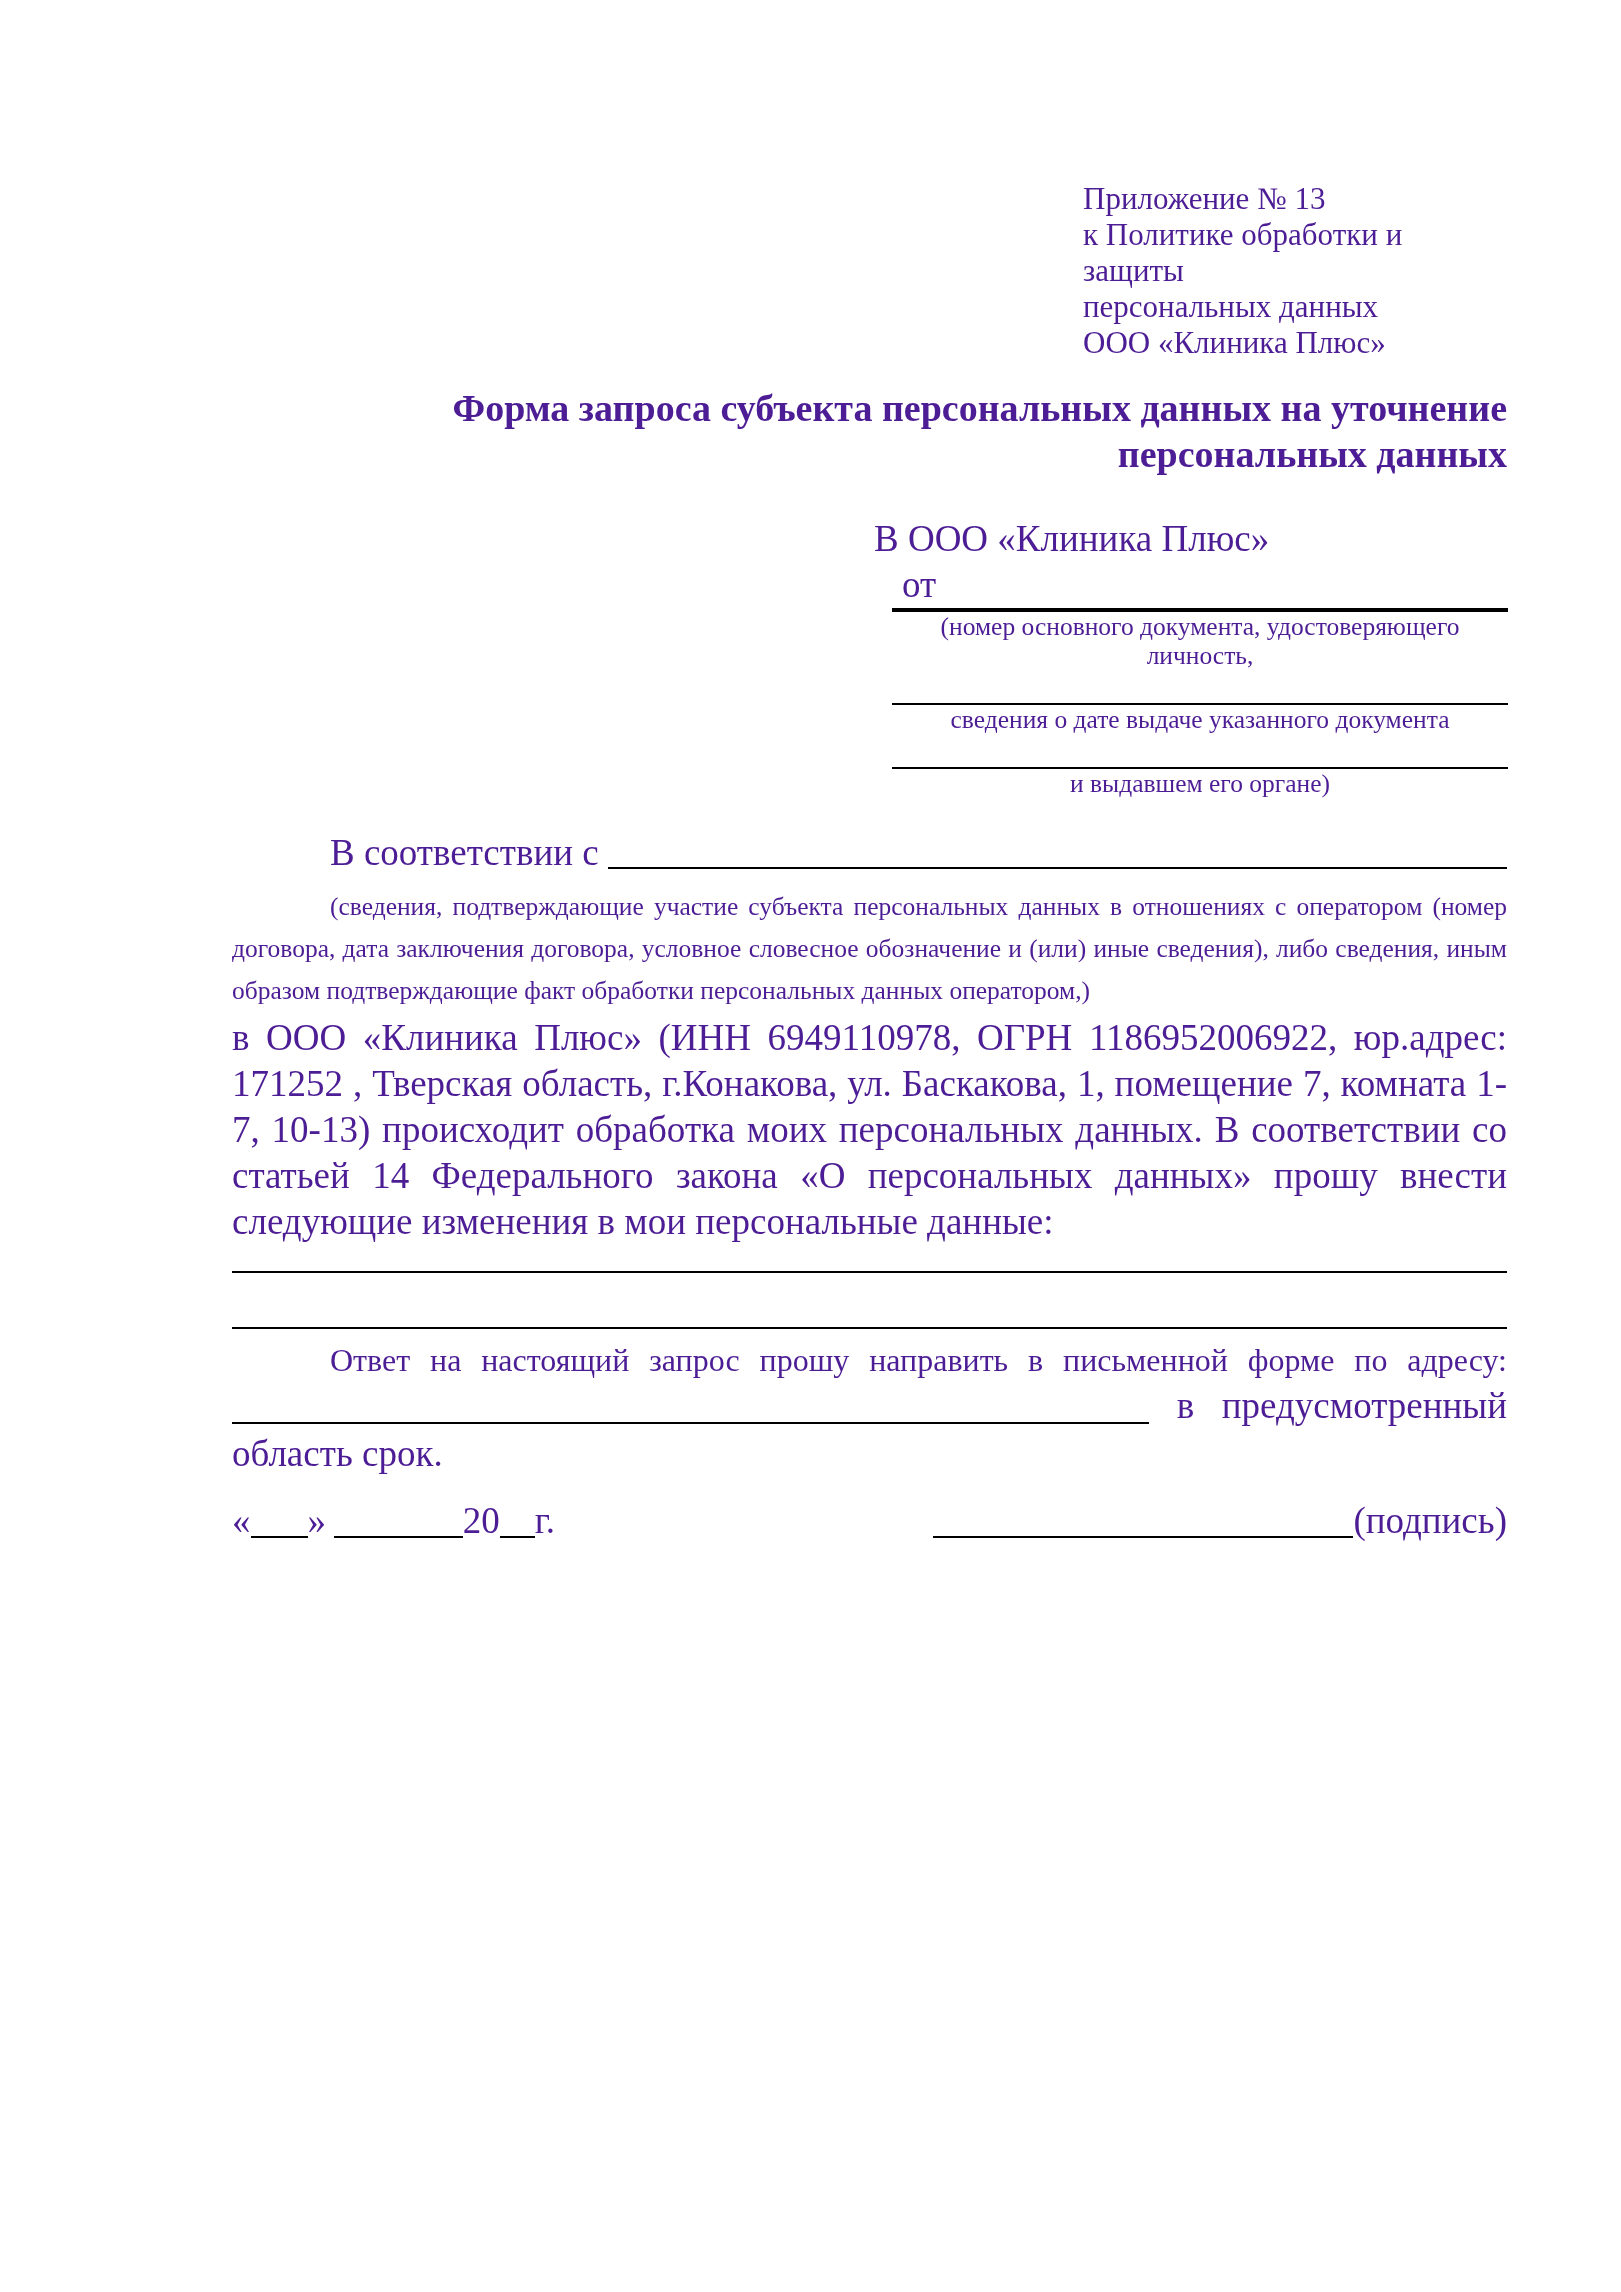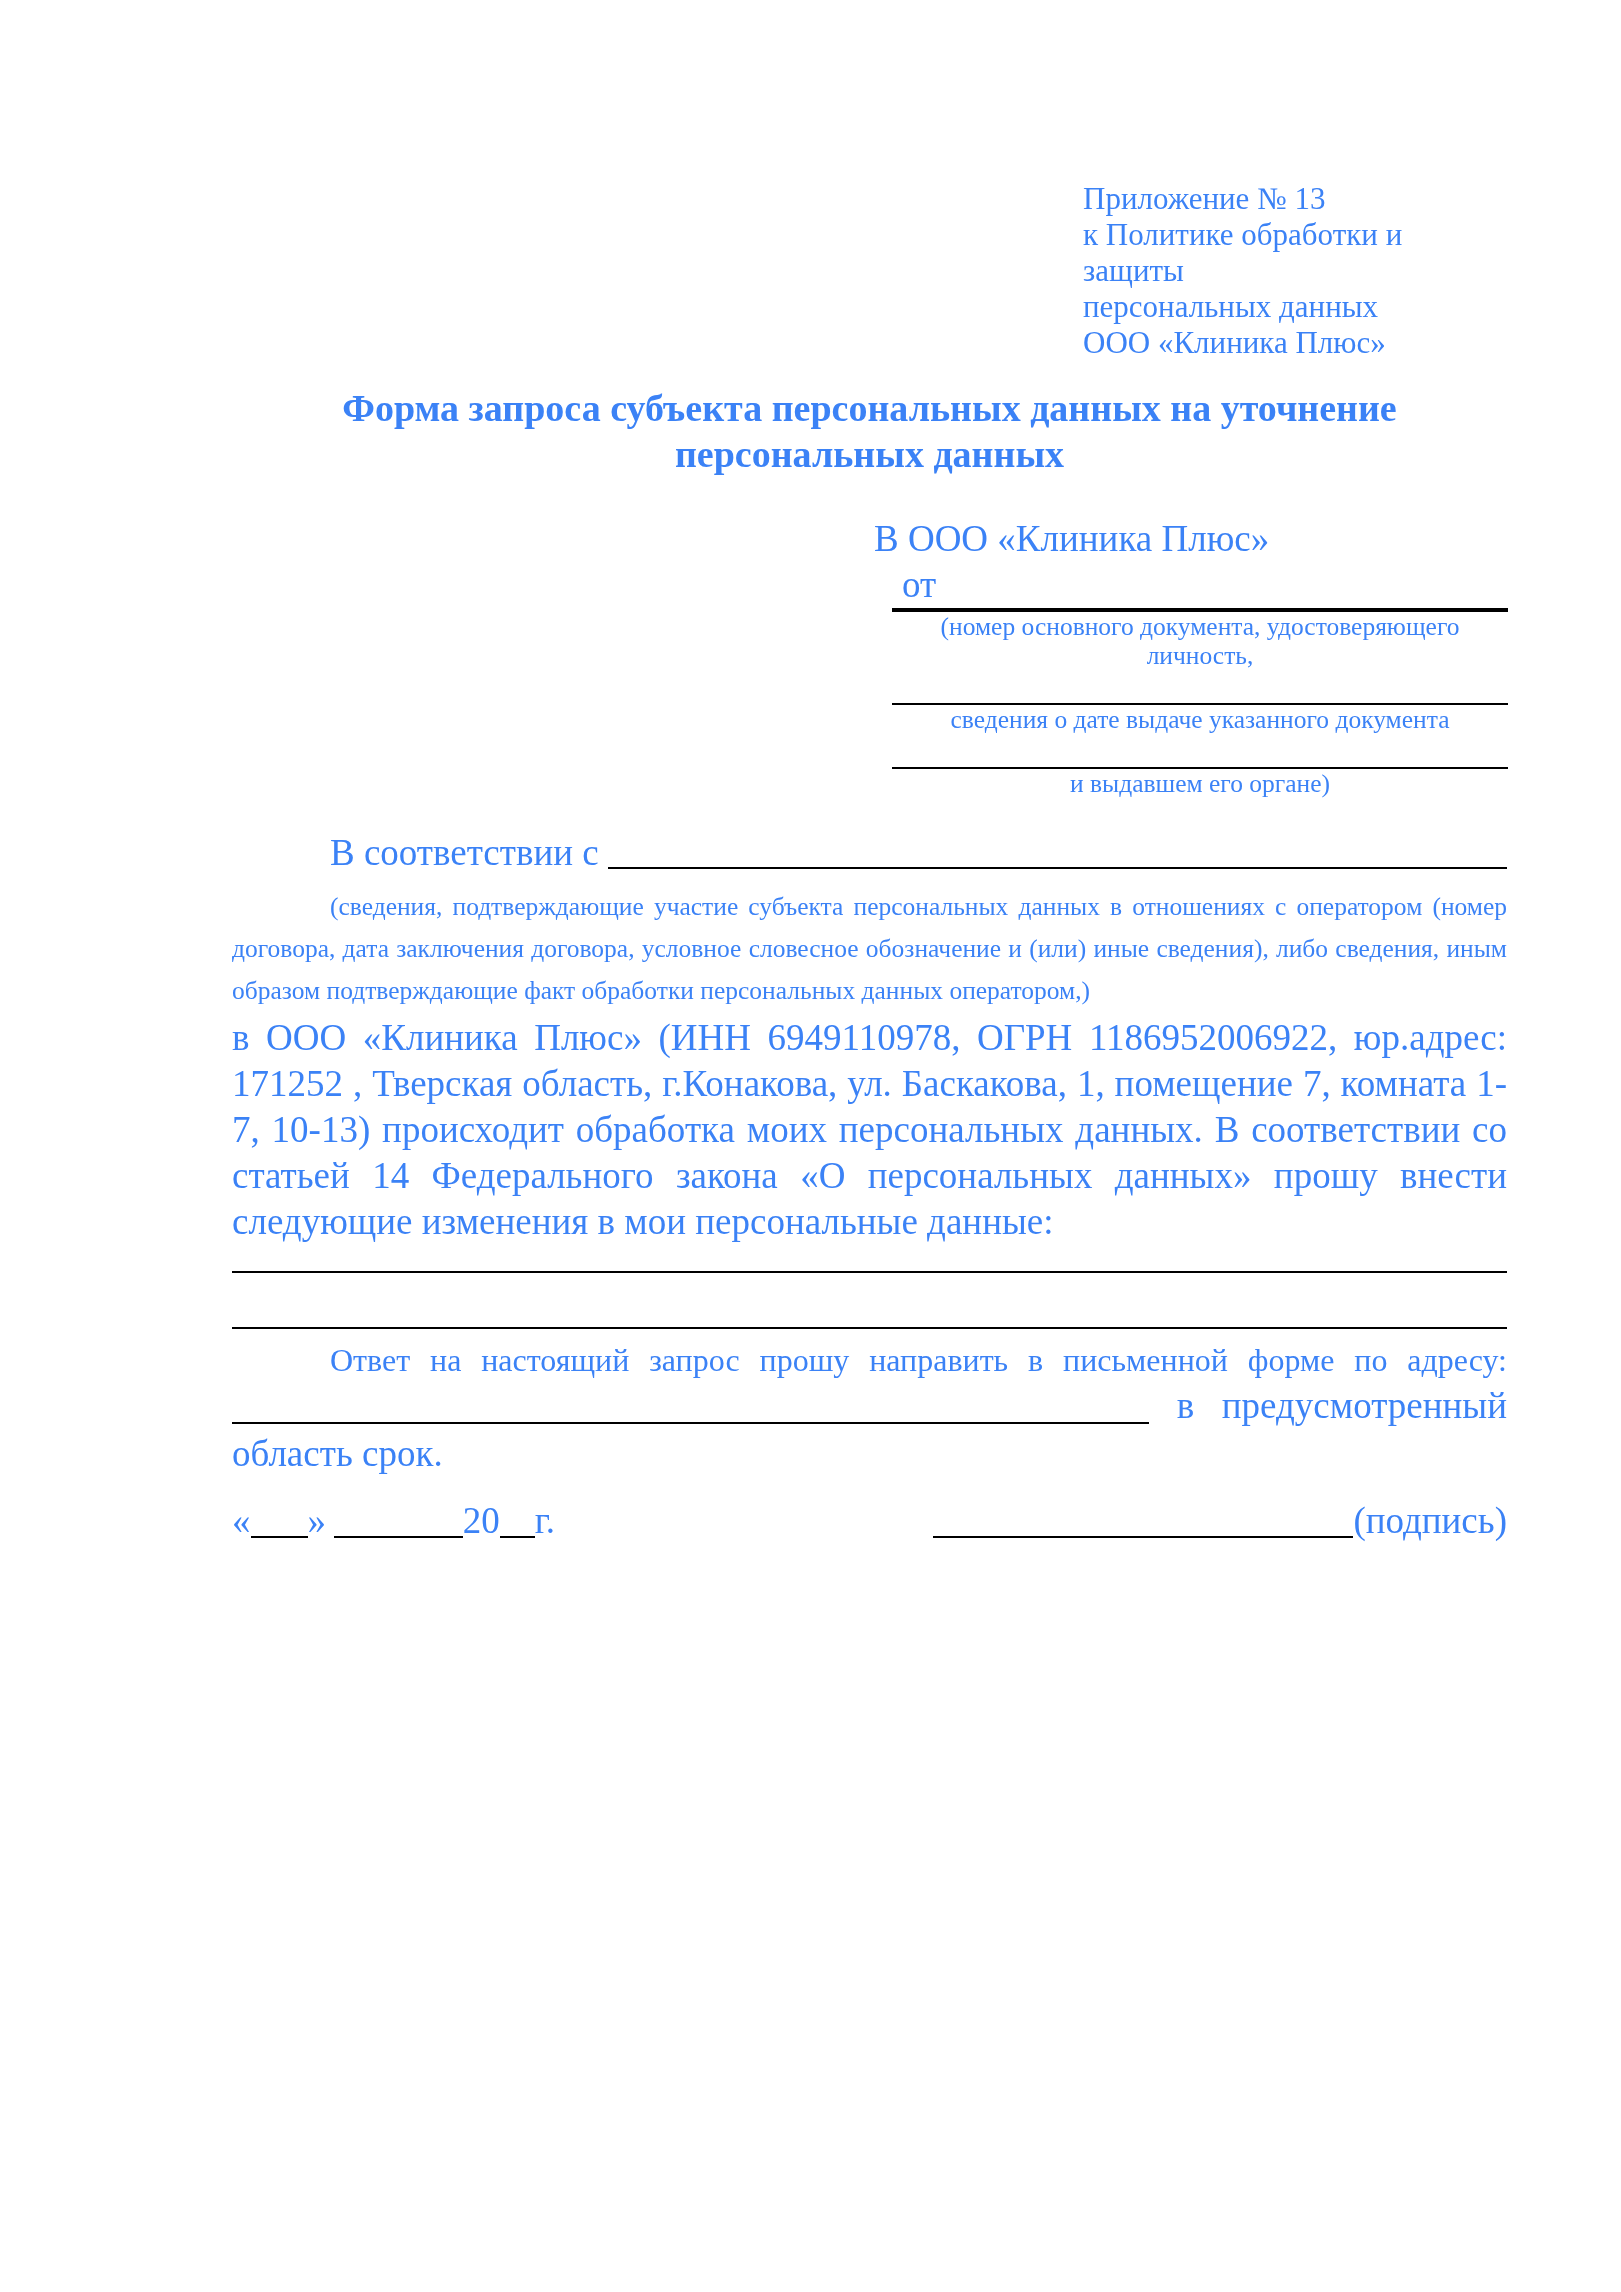--- a/index.html
+++ b/index.html
@@ -2,40 +2,40 @@
 <html><head>
 <meta charset="utf-8">
 <style>
   html, body { margin: 0; padding: 0; background: #e8e8e8; }
   .page {
     position: relative;
     width: 1621px;
     height: 2293px;
     background: #ffffff;
     font-family: "Liberation Serif", "DejaVu Serif", serif;
-    color: #3b82f6;
+    color: #4c1d95;
     overflow: hidden;
   }
   .content {
     position: absolute;
     left: 232px;
     top: 0;
     width: 1275px;
   }
   
   .annex {
     margin-top: 181px;
     margin-left: 851px;
     font-size: 31px;
     line-height: 36px;
   }
   
   .doc-title {
     margin-top: 23.5px;
-    text-align: center;
+    text-align: right;
     font-weight: bold;
     font-size: 38px;
     line-height: 46px;
   }
   
   .to-line   { margin-top: 39px; margin-left: 642px; font-size: 37px; line-height: 46px; }
   .from-line { margin-left: 670px; font-size: 37px; line-height: 46px; }
   .field-line {
     margin-left: 660px;
     width: 616px;

